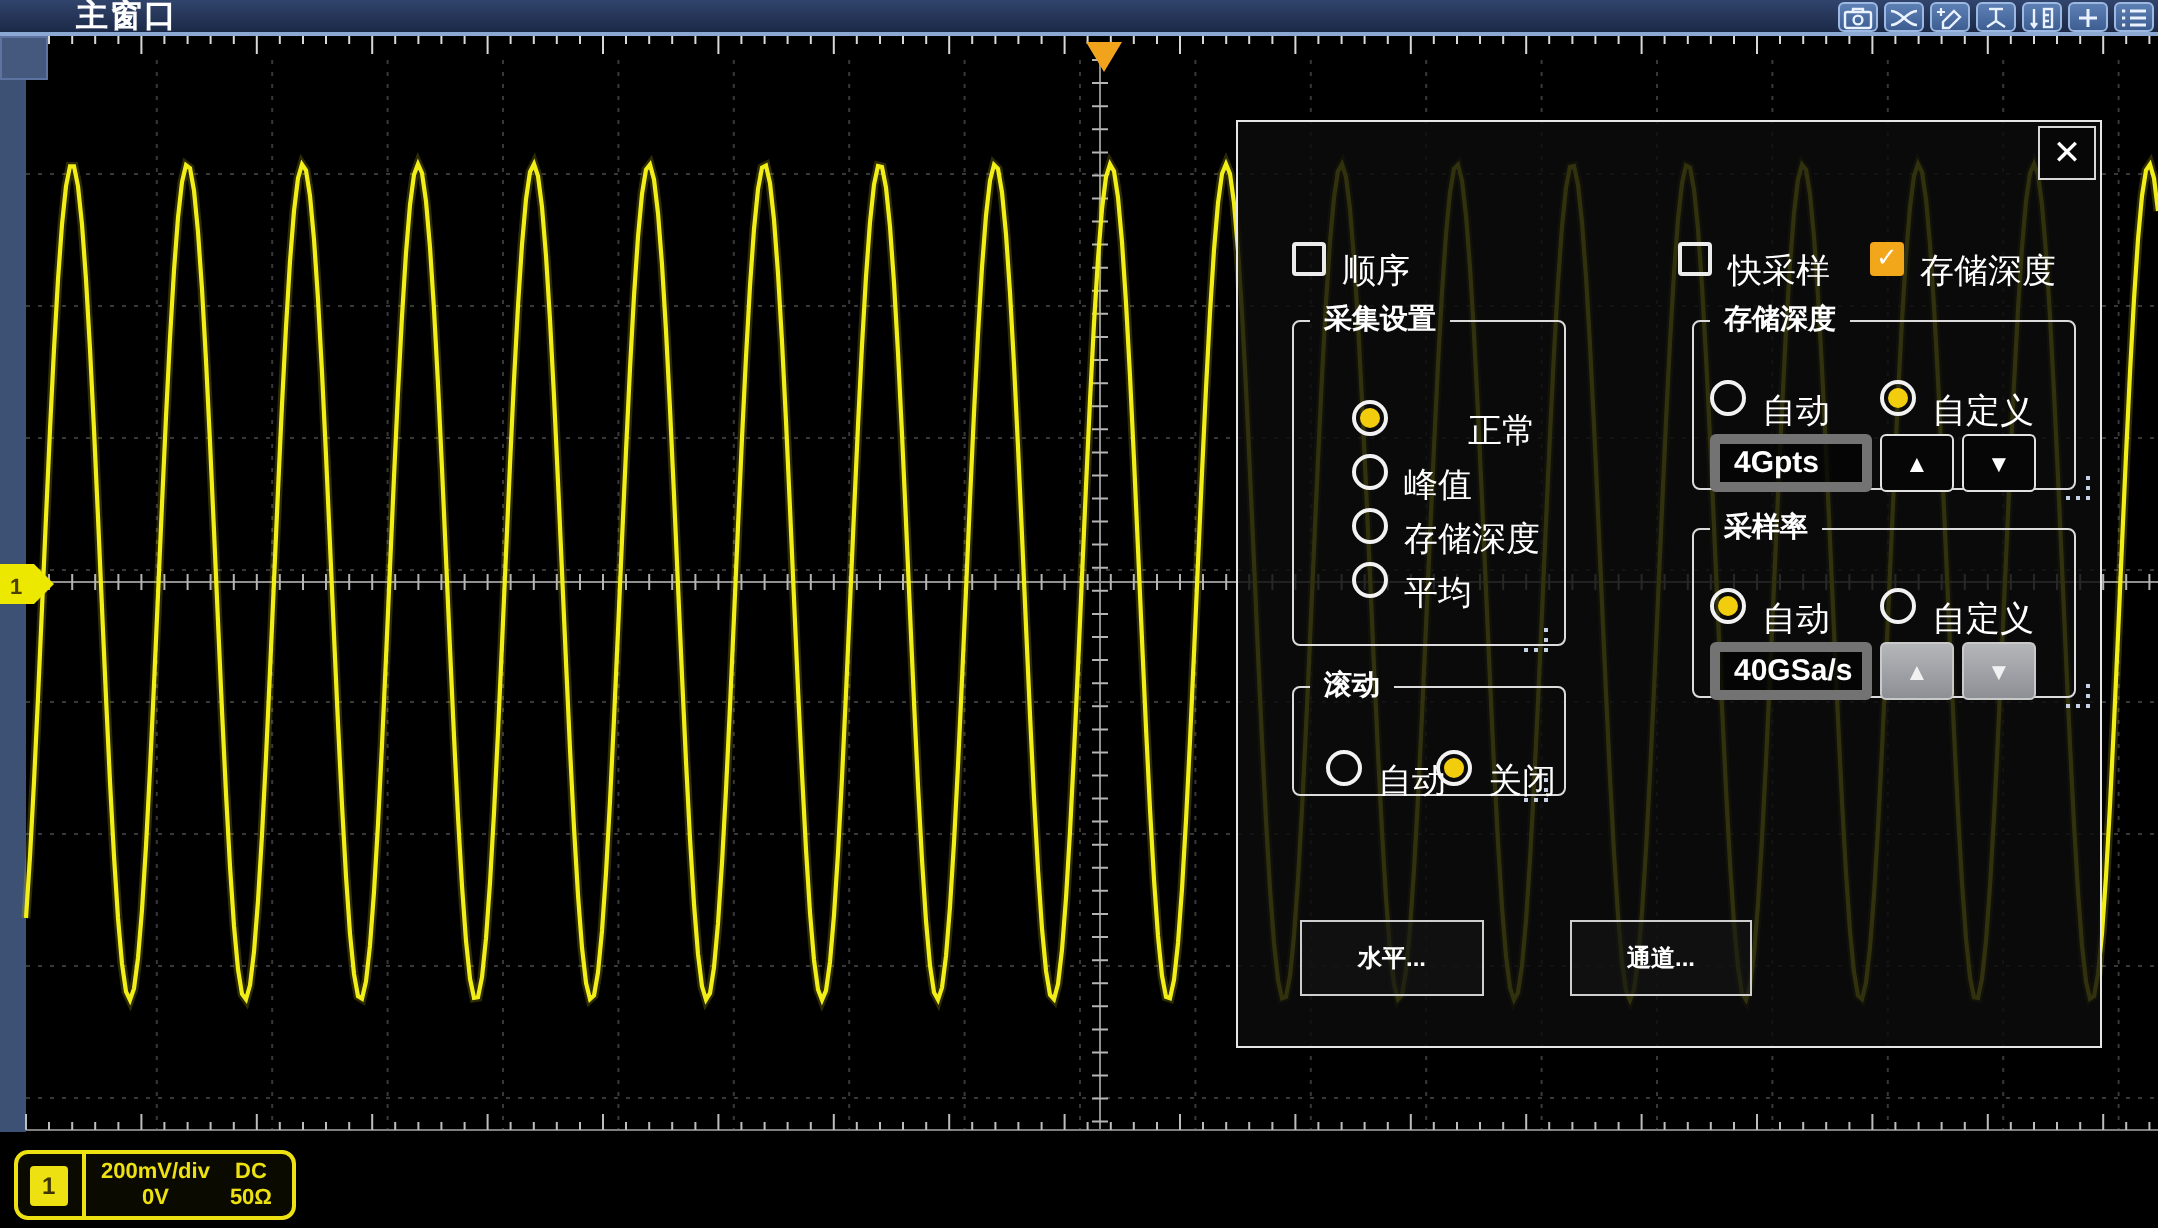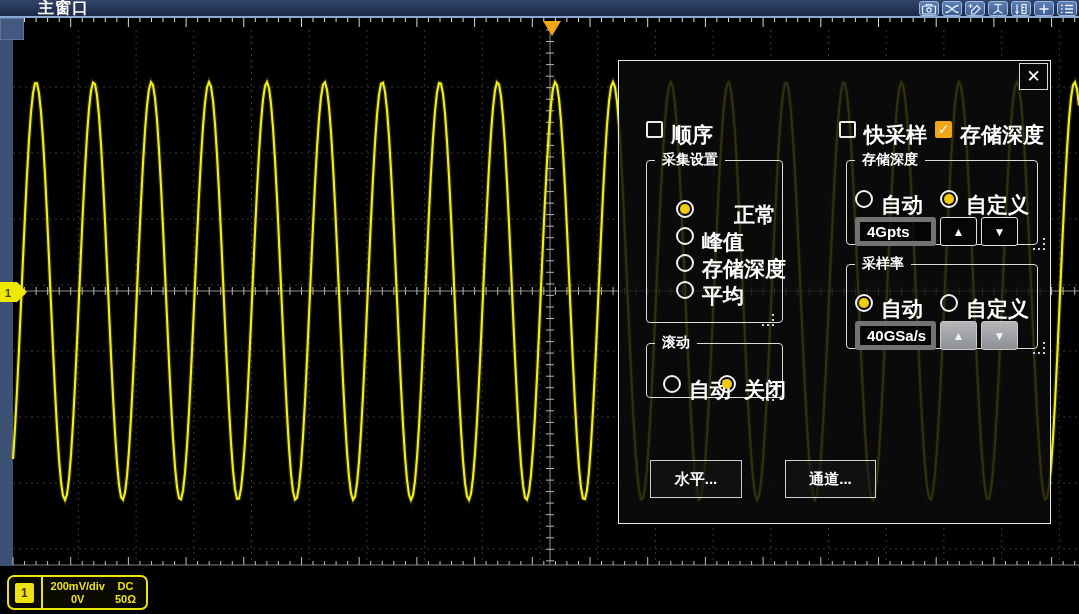--- a/index.html
+++ b/index.html
@@ -32,41 +32,41 @@
     color:#fdfdfd; font-size:15px; font-weight:bold; line-height:31px; padding-left:10px;
     text-shadow:0 1px 2px rgba(0,0,0,.45); }
   .dlg-close { position:absolute; right:2px; top:2px; width:29px; height:27px; background:rgba(8,8,8,.92);
     border:1px solid #d8d8d8; color:#fff; font-size:17px; font-weight:bold;
     display:flex; align-items:center; justify-content:center; cursor:pointer; }
 
   .cb-item { position:absolute; display:flex; align-items:center; gap:8px; height:18px; }
   .checkbox { width:17px; height:17px; border:2px solid #ececec; border-radius:2px; background:transparent;
     display:flex; align-items:center; justify-content:center; font-size:13px; font-weight:bold; color:transparent; }
   .checkbox.checked { background:#f2a71b; border-color:#f2a71b; color:#fff; }
-  .cb-label, .radio-label { color:#fff; font-size:21px; font-weight:bold; white-space:nowrap;margin-top:12px; }
+  .cb-label, .radio-label { color:#fff; font-size:17px; font-weight:normal; white-space:nowrap;margin-top:12px; }
 
   fieldset.group { position:absolute; border:1px solid #dcdcdc; border-radius:4px; background:transparent; }
   fieldset.group legend { margin-left:8px; padding:0 7px; color:#fff; font-size:14px; font-weight:bold; }
 
   .radio-item { position:absolute; display:flex; align-items:center; gap:8px; height:20px; }
   .radio { width:18px; height:18px; border:2px solid #f2f2f2; border-radius:50%; background:transparent;
     display:flex; align-items:center; justify-content:center; flex:0 0 auto; }
   .radio.selected::after { content:""; width:10px; height:10px; border-radius:50%; background:#f2cd0e; display:block; }
 
   .num-input { position:absolute; background:rgba(4,4,4,.72); border:5px solid #737373; border-radius:3px;
     color:#fff; font-size:15px; font-weight:bold; padding-left:7px; font-family:"Liberation Sans","DejaVu Sans",sans-serif; }
   .spin-btn { position:absolute; width:37px; height:29px; background:#060606; border:1px solid #e2e2e2; border-radius:3px;
     color:#fff; font-size:12px; display:flex; align-items:center; justify-content:center; cursor:pointer; }
   .spin-btn.disabled { background:linear-gradient(#b4b6ba,#8c8f94); border-color:#c9c9c9; color:#f2f2f2; }
 
   .grip { position:absolute; width:2px; height:2px; background:#c6d2e6; right:8px; bottom:-4px;
     box-shadow:-5px 0 #c6d2e6,-10px 0 #c6d2e6,0 -5px #c6d2e6,0 -10px #c6d2e6; }
 
   .dlg-btn { position:absolute; height:38px; background:rgba(22,22,22,.5); border:1px solid #cfcfcf;
-    color:#fff; font-size:15px; font-weight:bold; display:flex; align-items:center; justify-content:center; cursor:pointer; }
+    color:#fff; font-size:12px; font-weight:bold; display:flex; align-items:center; justify-content:center; cursor:pointer; }
 
   
   #bottom-bar { position:absolute; left:0; top:566px; width:1079px; height:48px; background:#000; z-index:5; }
   #ch-badge { position:absolute; left:7px; top:9px; width:141px; height:35px; border:2px solid #eee112;
     border-radius:7px; background:#0a0a00; display:flex; align-items:center; }
   #ch-badge .ch-square { width:20px; height:20px; background:#eee112; color:#3c3300; font-size:12px; font-weight:bold;
     display:flex; align-items:center; justify-content:center; margin-left:6px; border-radius:2px; }
   #ch-badge .ch-divider { width:2px; height:31px; background:#eee112; margin-left:7px; }
   #ch-badge .ch-grid { flex:1; display:grid; grid-template-columns:1fr auto; gap:1px 10px; padding:2px 10px 2px 8px;
     color:#eee112; font-size:11px; font-weight:bold; }

